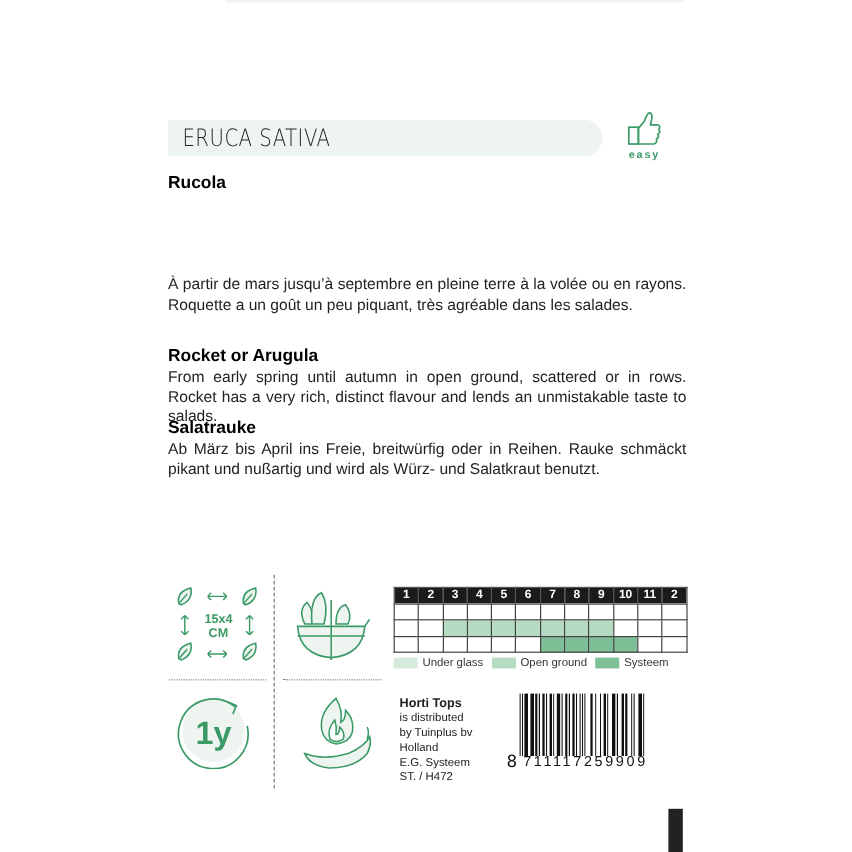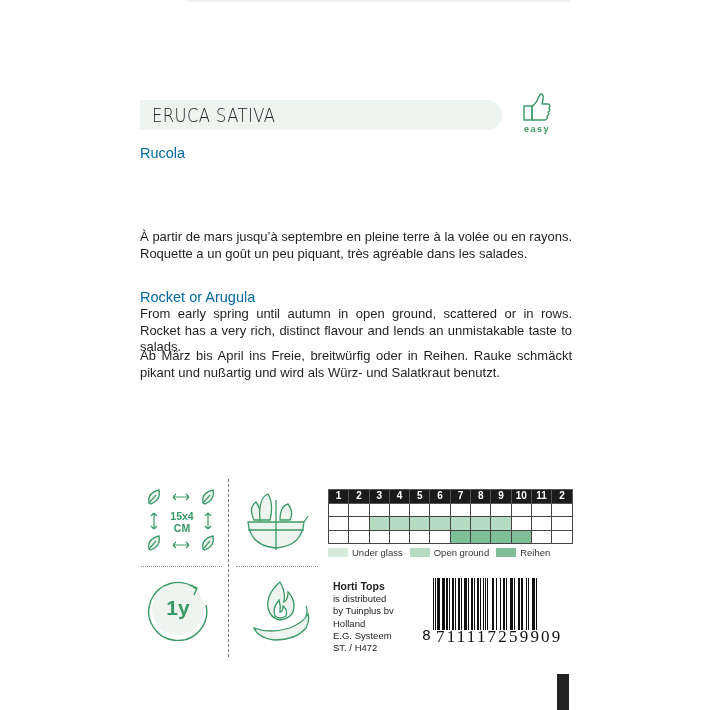--- a/index.html
+++ b/index.html
@@ -9,56 +9,56 @@
   .top-edge { position: absolute; left: 188px; top: 0; width: 382px; height: 2px; background: #f1f1f1; }
 
   .title-band { position: absolute; left: 140px; top: 100px; width: 362px; height: 30px; background: #eef4f0; border-radius: 0 16px 16px 0; }
   .title-text { position: absolute; left: 152px; top: 103px; font-family: "DejaVu Sans", sans-serif; font-size: 20px; letter-spacing: 0.5px; color: #262626; transform: scaleX(0.82); transform-origin: left center; font-weight: 300; }
 
   .easy { position: absolute; left: 515px; top: 92px; width: 44px; height: 46px; }
   .easy svg { display: block; }
   .easy-label { position: absolute; left: 0; top: 32px; width: 44px; text-align: center; font-size: 9px; font-weight: bold; color: #3a9a66; letter-spacing: 1.5px; }
 
   .section { position: absolute; left: 140px; width: 432px; }
-  .section h2 { font-size: 14.5px; font-weight: normal; color: #0369a1; line-height: 18px; }
+  .section h2 { font-size: 14.5px; font-weight: bold; color: #000000; line-height: 18px; }
   .section p { font-size: 13px; line-height: 16.5px; color: #1f1f1f; text-align: justify; }
   .s1 { top: 144px; }
   .s2 { top: 229px; }
   .s3 { top: 288px; }
   .s4 { top: 348px; }
 
   .vdiv { position: absolute; left: 228px; top: 479px; width: 2px; height: 178px; border-left: 1.5px dashed #777; }
   .hdiv1 { position: absolute; left: 141px; top: 566px; width: 81px; height: 3px; border-top: 1.5px dotted #888; }
   .hdiv2 { position: absolute; left: 236px; top: 566px; width: 82px; height: 3px; border-top: 1.5px dotted #888; }
 
   .icon-box { position: absolute; }
   .spacing { left: 141px; top: 487px; width: 80px; height: 70px; }
   .spacing-label { position: absolute; left: 26px; top: 23px; width: 30px; text-align: center; font-size: 10.5px; font-weight: bold; color: #3a9a66; line-height: 12px; }
   .bowl { left: 240px; top: 490px; width: 72px; height: 64px; }
   .annual { left: 146px; top: 577px; width: 64px; height: 64px; }
-  .annual-label { position: absolute; left: 0; top: 19px; width: 64px; text-align: center; font-size: 21px; font-weight: bold; color: #3a9a66; }
+  .annual-label { position: absolute; left: 0; top: 19px; width: 64px; text-align: center; font-size: 27px; font-weight: bold; color: #3a9a66; }
   .spicy { left: 250px; top: 578px; width: 62px; height: 66px; }
 
   .calendar { position: absolute; left: 328px; top: 489px; border-collapse: collapse; }
   .calendar td, .calendar th { width: 20.3px; height: 13.5px; border: 1px solid #444; padding: 0; }
   .calendar th { background: #1b1b1b; color: #ffffff; font-size: 10px; font-weight: bold; text-align: center; line-height: 12px; border-color: #555; }
   .calendar td { background: #ffffff; }
   .calendar td.fill-open { background: #b5dbc2; }
   .calendar td.fill-harvest { background: #7fbf97; }
 
   .legend { position: absolute; left: 328px; top: 547px; display: flex; align-items: center; font-size: 9.5px; color: #333; }
   .legend .sw { width: 20px; height: 9px; margin-right: 4px; }
   .legend .item { display: flex; align-items: center; margin-right: 7px; }
 
   .distributor { position: absolute; left: 333px; top: 580px; font-size: 9.5px; line-height: 12.3px; color: #222; }
   .distributor .brand { font-weight: bold; font-size: 10.5px; line-height: 13px; }
 
   .barcode { position: absolute; left: 422px; top: 578px; width: 150px; height: 70px; }
   .barcode .bars { position: absolute; left: 11px; top: 0; height: 52px; display: flex; }
-  .barcode .digits { position: absolute; left: 0; top: 49px; font-family: Liberation Serif, serif; font-size: 17px; letter-spacing: 2.2px; color: #111; background: transparent; }
+  .barcode .digits { position: absolute; left: 0; top: 49px; font-family: Liberation Sans, sans-serif; font-size: 12px; letter-spacing: 2.2px; color: #111; background: transparent; }
   .barcode .first-digit { position: absolute; left: 0; top: 49px; font-family: "DejaVu Sans", sans-serif; font-size: 14px; color: #111; }
 
   .black-strip { position: absolute; left: 557px; top: 674px; width: 12px; height: 36px; background: #222; }
 </style>
 </head>
 <body>
 
 <div class="top-edge"></div>
 
 <div class="title-band"></div>
@@ -77,20 +77,21 @@
   <h2>Rucola</h2>
 </div>
 <div class="section s2">
   <p>À partir de mars jusqu’à septembre en pleine terre à la volée ou en rayons. Roquette a un goût un peu piquant, très agréable dans les salades.</p>
 </div>
 <div class="section s3">
   <h2>Rocket or Arugula</h2>
   <p>From early spring until autumn in open ground, scattered or in rows. Rocket has a very rich, distinct flavour and lends an unmistakable taste to salads.</p>
 </div>
 <div class="section s4">
+  <h2>Salatrauke</h2>
   <p>Ab März bis April ins Freie, breitwürfig oder in Reihen. Rauke schmäckt pikant und nußartig und wird als Würz- und Salatkraut benutzt.</p>
 </div>
 
 <div class="vdiv"></div>
 <div class="hdiv1"></div>
 <div class="hdiv2"></div>
 
 <div class="icon-box spacing">
   <svg width="80" height="70" viewBox="0 0 80 70">
     <g fill="#eef4f0" stroke="#3a9a66" stroke-width="1.3">
@@ -219,21 +220,21 @@
   <div class="item">
     <span class="sw" style="background:#d6eadb"></span>
     <span>Under glass</span>
   </div>
   <div class="item">
     <span class="sw" style="background:#b5dbc2"></span>
     <span>Open ground</span>
   </div>
   <div class="item">
     <span class="sw" style="background:#7fbf97"></span>
-    <span>Reihen</span>
+    <span>Systeem</span>
   </div>
 </div>
 
 <div class="distributor">
   <div class="brand">Horti Tops</div>
   <div>is distributed</div>
   <div>by Tuinplus bv</div>
   <div>Holland</div>
   <div>E.G. Systeem</div>
   <div>ST. / H472</div>

